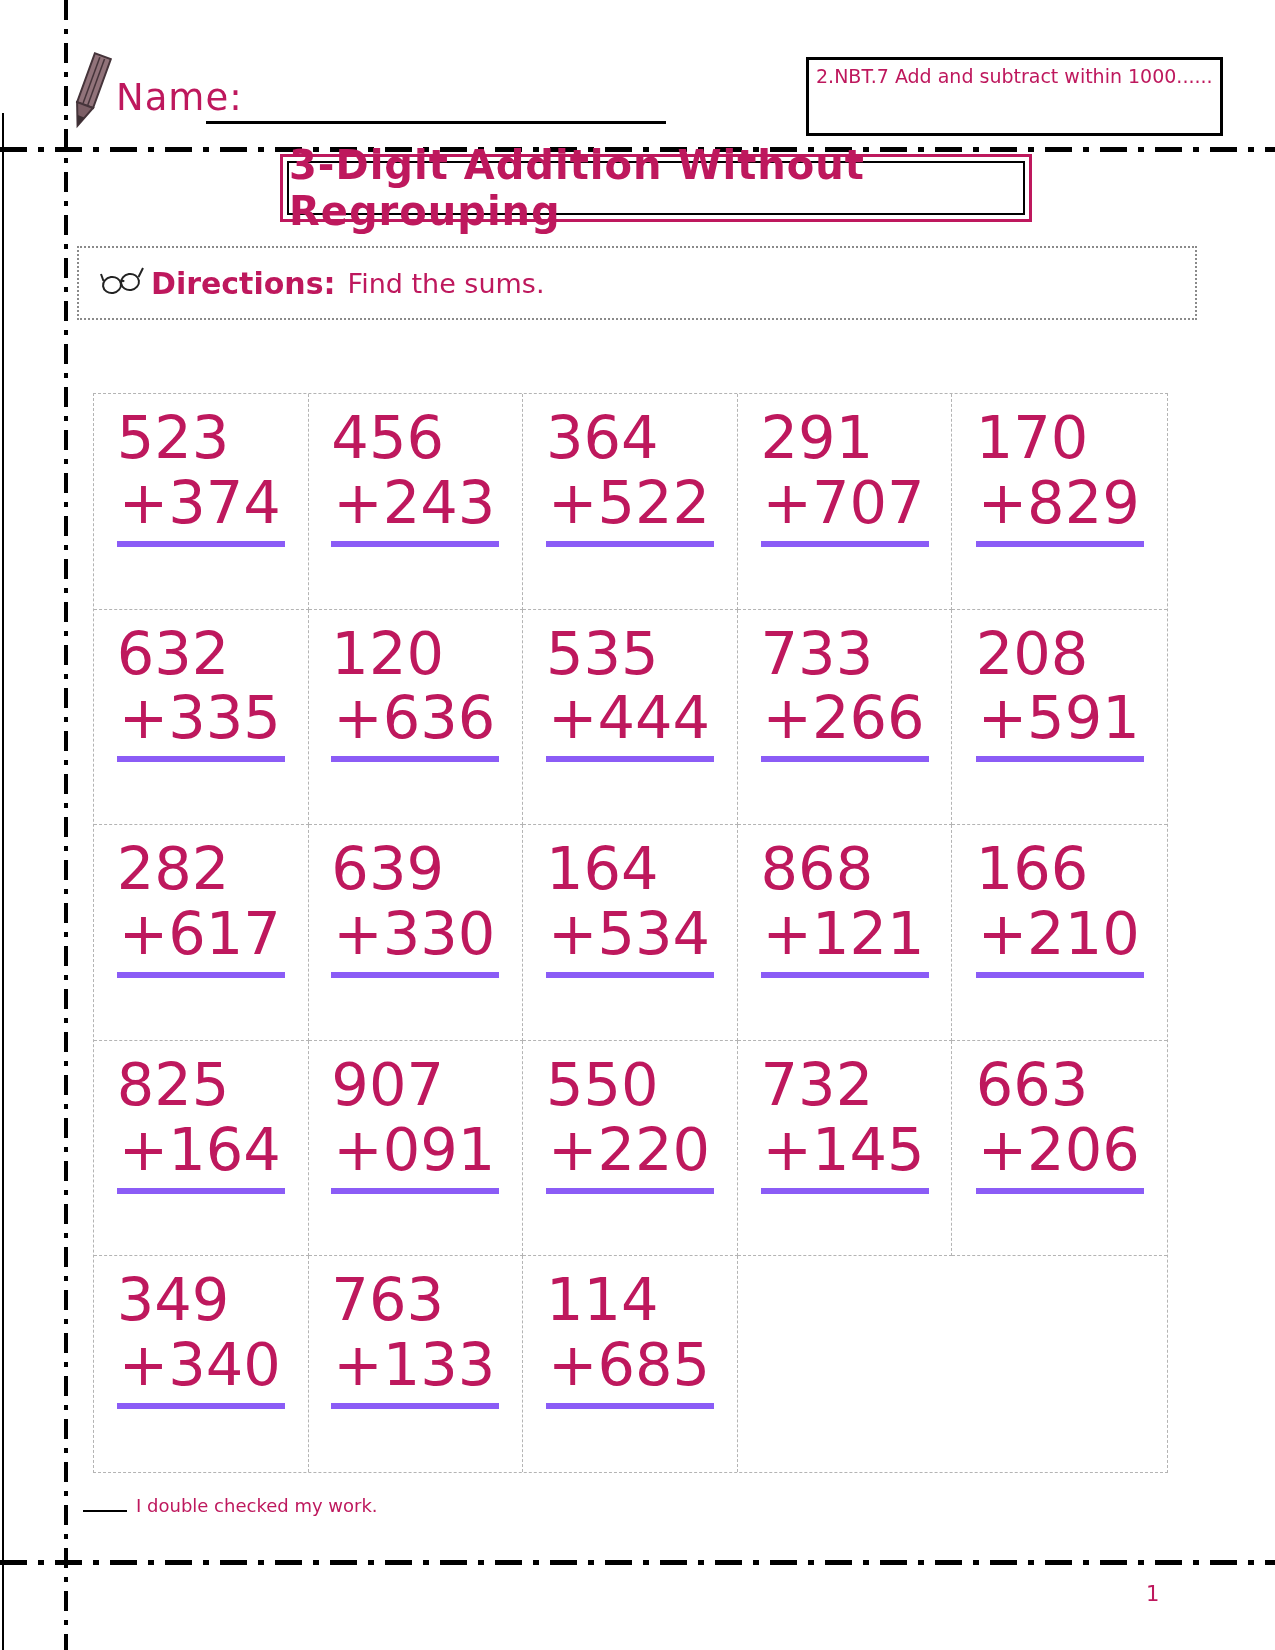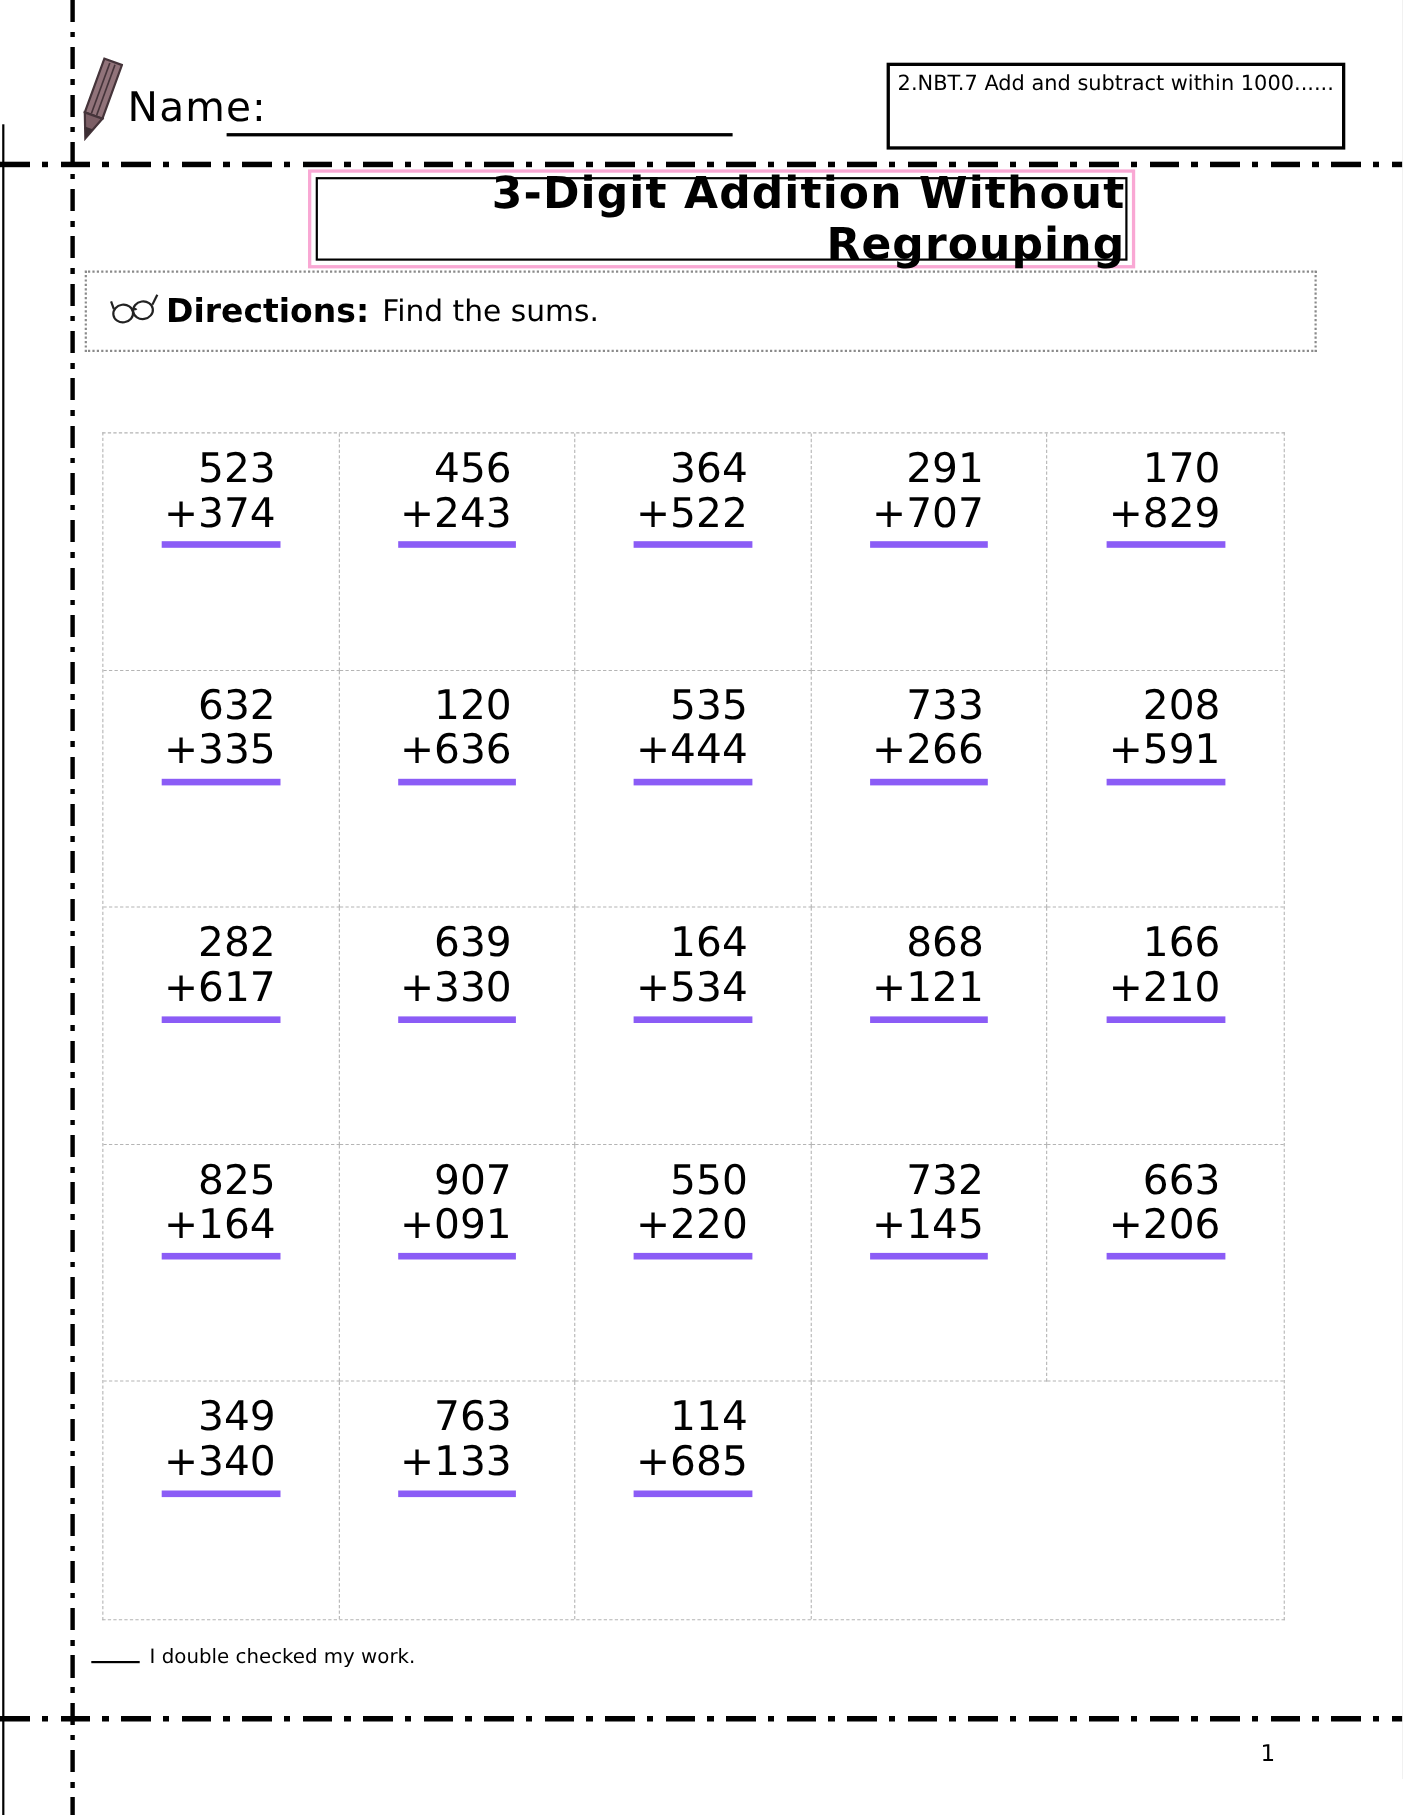--- a/index.html
+++ b/index.html
@@ -1,21 +1,21 @@
 <!DOCTYPE html>
 <html><head>
 <meta charset="utf-8">
 <style>
   html,body{margin:0;padding:0;background:#e8e8e8;}
   .page{
     position:relative;
     width:1275px;height:1650px;
     background:#ffffff;
     font-family:"DejaVu Sans",sans-serif;
-    color:#000000;
+    color:#be185d;
     overflow:hidden;
     margin:0 auto;
   }
   
   .edge-line{position:absolute;left:2px;top:113px;width:2px;height:1537px;background:#000;}
   
   .vline{
     position:absolute;left:64px;top:0;width:4px;height:1650px;
     background:repeating-linear-gradient(180deg,#000 0 20px,transparent 20px 29px,#000 29px 34px,transparent 34px 43px);
   }
@@ -32,22 +32,22 @@
   .name-label{position:absolute;left:116px;top:76px;font-size:37px;letter-spacing:1px;}
   .name-underline{position:absolute;left:206px;top:121px;width:460px;height:3px;background:#000;}
 
   .standard-box{
     position:absolute;left:806px;top:57px;width:417px;height:79px;
     border:3px solid #000;box-sizing:border-box;
     padding:5px 7px;font-size:19px;line-height:1.25;
   }
 
   .title-outer{
-    position:absolute;left:280px;top:154px;width:752px;height:90px;
-    border:3px solid #f9a8d4;box-sizing:border-box;padding:4px;text-align:right;
+    position:absolute;left:280px;top:154px;width:752px;height:68px;
+    border:3px solid #be185d;box-sizing:border-box;padding:4px;
   }
   .title-inner{
     border:2px solid #000;box-sizing:border-box;width:100%;height:100%;
     display:flex;align-items:center;justify-content:center;
     font-size:40px;font-weight:bold;letter-spacing:1px;
   }
 
   .directions-box{
     position:absolute;left:77px;top:246px;width:1120px;height:74px;
     border:2px dotted #8a8a8a;box-sizing:border-box;
@@ -64,21 +64,21 @@
   }
   .cell{
     border-right:1px dashed #b4b4b4;border-bottom:1px dashed #b4b4b4;
     box-sizing:border-box;
     display:flex;justify-content:center;align-items:flex-start;
     padding-top:12px;
   }
   .cell:nth-child(5n){border-right:none;}
   .cell:nth-child(n+21){border-bottom:none;}
 
-  .prob{font-size:37px;line-height:1.1;text-align:right;}
+  .prob{font-size:59px;line-height:1.1;text-align:left;}
   .prob .top{padding-right:4px;}
   .prob .bot{border-bottom:6px solid #8b5cf6;padding:0 4px 5px 2px;}
 
   .check-line{position:absolute;left:83px;top:1494px;font-size:18px;}
   .check-blank{display:inline-block;width:44px;border-bottom:2px solid #000;height:16px;margin-right:9px;vertical-align:baseline;}
 
   .credit{position:absolute;left:0;top:1574px;width:1200px;text-align:center;font-size:20px;}
   .page-num{position:absolute;left:1146px;top:1582px;font-size:21px;}
 </style>
 </head>

